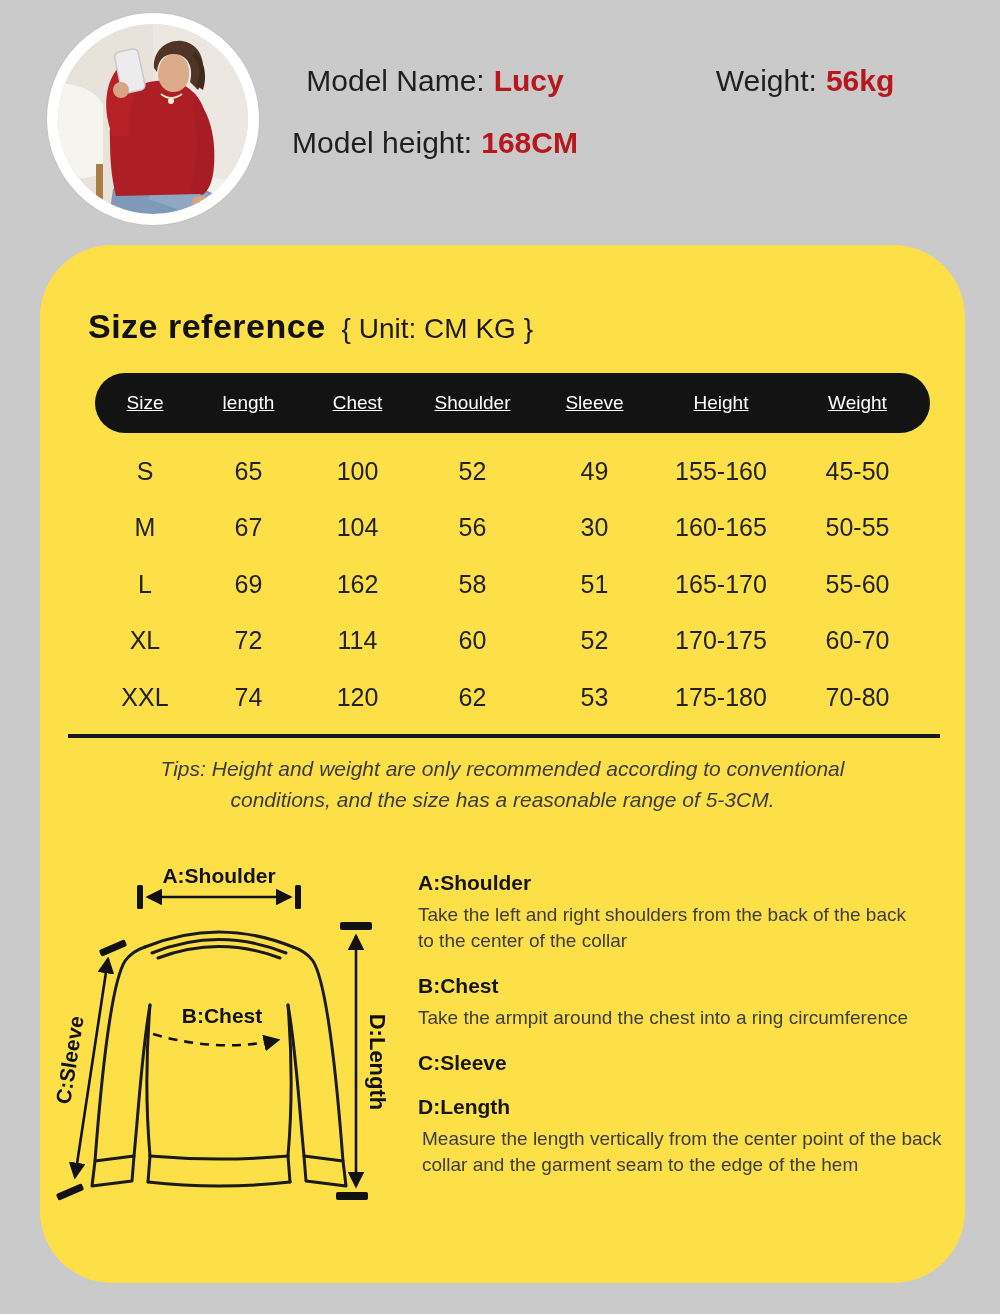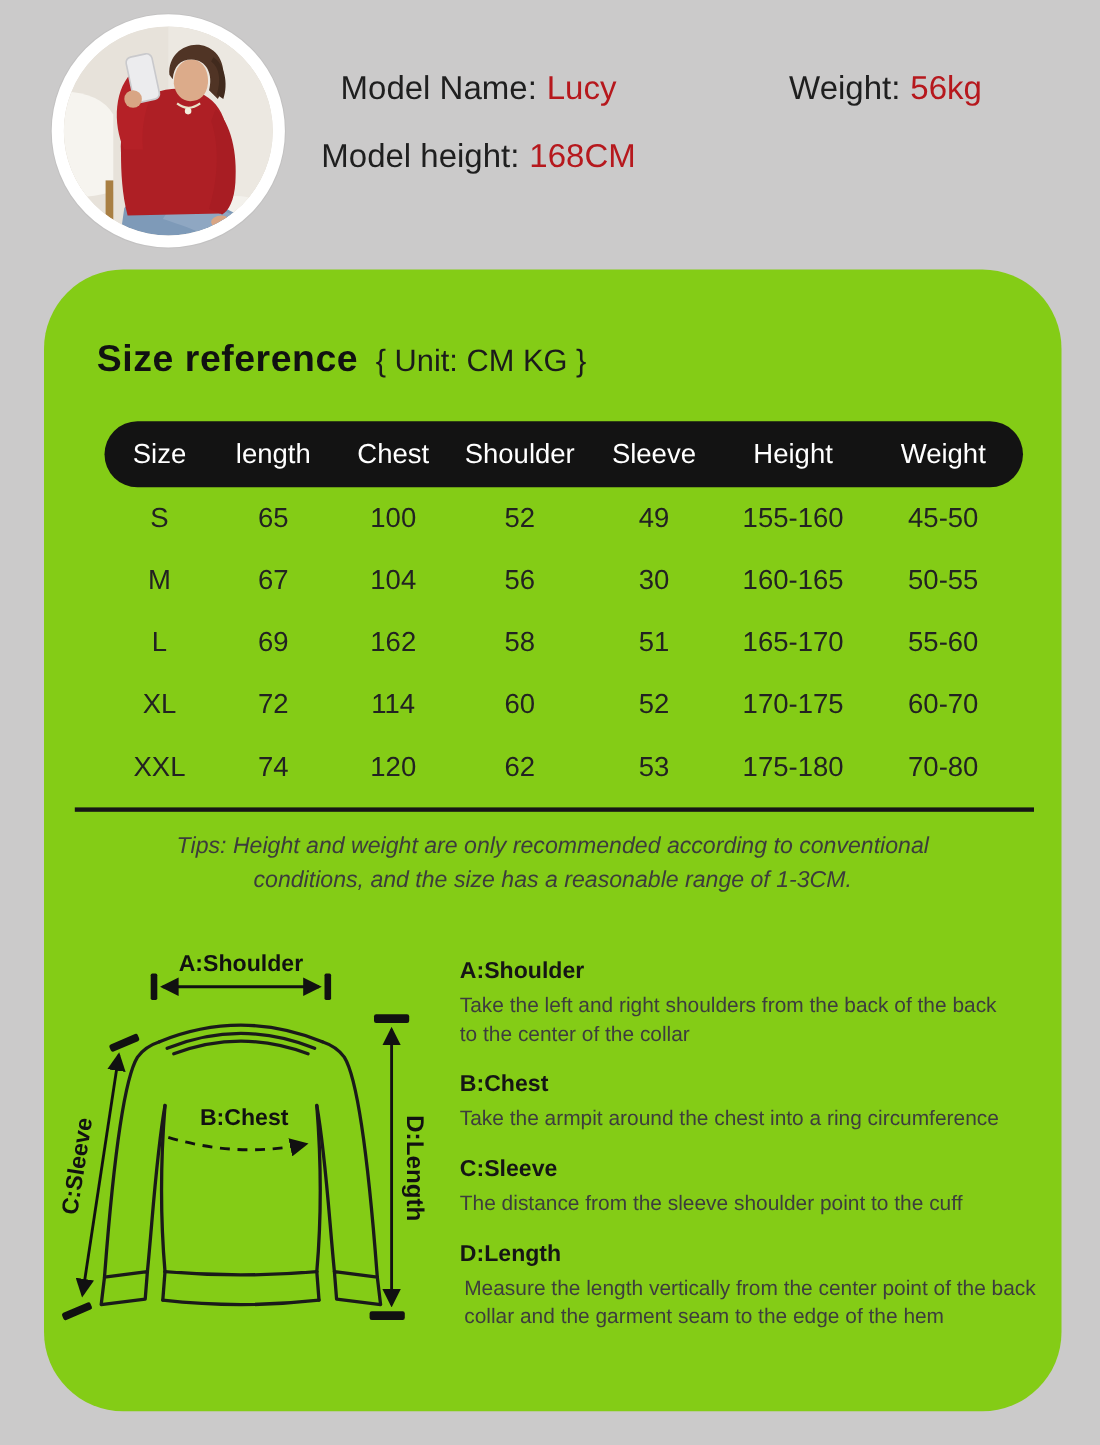--- a/index.html
+++ b/index.html
@@ -16,40 +16,40 @@
     background:#e7e2da;box-shadow:0 0 0 1px rgba(0,0,0,0.04);
   }
   .model-photo svg{display:block;width:100%;height:100%;}
   .info-col{
     position:absolute;top:50px;display:flex;flex-direction:column;
     align-items:center;gap:0;
   }
   .info-col.left{left:245px;width:380px;}
   .info-col.right{left:670px;width:270px;}
   .info-line{font-size:30px;line-height:62px;white-space:nowrap;color:#1f1f1f;}
-  .info-line .red{color:#b6181d;margin-left:9px;}
+  .info-line .red{color:#b6181d;margin-left:9px;font-weight:bold;}
   
   .card{
     position:absolute;left:40px;top:245px;width:925px;height:1038px;
-    background:#84cc16;border-radius:72px;
+    background:#fde047;border-radius:72px;
   }
   .card-title-row{
     position:absolute;left:48px;top:62px;display:flex;align-items:baseline;gap:16px;
   }
   .card-title{font-size:34px;font-weight:bold;color:#111;letter-spacing:0.5px;}
   .card-unit{font-size:28px;color:#1b1b1b;}
   
   .size-grid{
     display:grid;
     grid-template-columns:1fr 1.07fr 1.11fr 1.19fr 1.25fr 1.28fr 1.45fr;
     align-items:center;text-align:center;
   }
   .table-head{
-    position:absolute;left:55px;top:138px;width:835px;height:60px;
-    background:#131313;border-radius:30px;color:#ffffff;font-size:25px;
+    position:absolute;left:55px;top:128px;width:835px;height:60px;
+    background:#131313;border-radius:30px;color:#ffffff;font-size:19px;text-decoration:underline;
   }
   .table-body{position:absolute;left:55px;top:198px;width:835px;}
   .table-body .tr{height:56.5px;font-size:25px;color:#222;}
   .table-bottom-line{
     position:absolute;left:28px;top:489px;width:872px;height:4px;background:#161616;
   }
   .tips{
     position:absolute;left:0;top:508px;width:100%;text-align:center;
     font-size:21px;line-height:31px;color:#3c3c3c;font-style:italic;
   }
@@ -172,21 +172,21 @@
         <div class="td">62</div>
         <div class="td">53</div>
         <div class="td">175-180</div>
         <div class="td">70-80</div>
       </div>
     </div>
   <div class="table-bottom-line"></div>
 
   <div class="tips">
     <div>Tips: Height and weight are only recommended according to conventional</div>
-    <div>conditions, and the size has a reasonable range of 1-3CM.</div>
+    <div>conditions, and the size has a reasonable range of 5-3CM.</div>
   </div>
 
   <svg class="diagram" viewBox="0 0 380 400">
     <defs>
       <marker id="ah" viewBox="0 0 10 10" refX="8.5" refY="5" markerWidth="6.5" markerHeight="6.5" orient="auto-start-reverse">
         <path d="M0,0 L10,5 L0,10 z" fill="#111"></path>
       </marker>
     </defs>
 
     <g stroke="#1a1a1a" stroke-width="3" fill="none" stroke-linecap="round" stroke-linejoin="round">
@@ -235,21 +235,20 @@
     <div class="guide-item a">
       <div class="guide-title">A:Shoulder</div>
       <div class="guide-text">Take the left and right shoulders from the back of the back to the center of the collar</div>
     </div>
     <div class="guide-item b">
       <div class="guide-title">B:Chest</div>
       <div class="guide-text">Take the armpit around the chest into a ring circumference</div>
     </div>
     <div class="guide-item c">
       <div class="guide-title">C:Sleeve</div>
-      <div class="guide-text">The distance from the sleeve shoulder point to the cuff</div>
     </div>
     <div class="guide-item d">
       <div class="guide-title">D:Length</div>
       <div class="guide-text">Measure the length vertically from the center point of the back collar and the garment seam to the edge of the hem</div>
     </div>
   </div>
 
 </div>
 
 </body></html>

